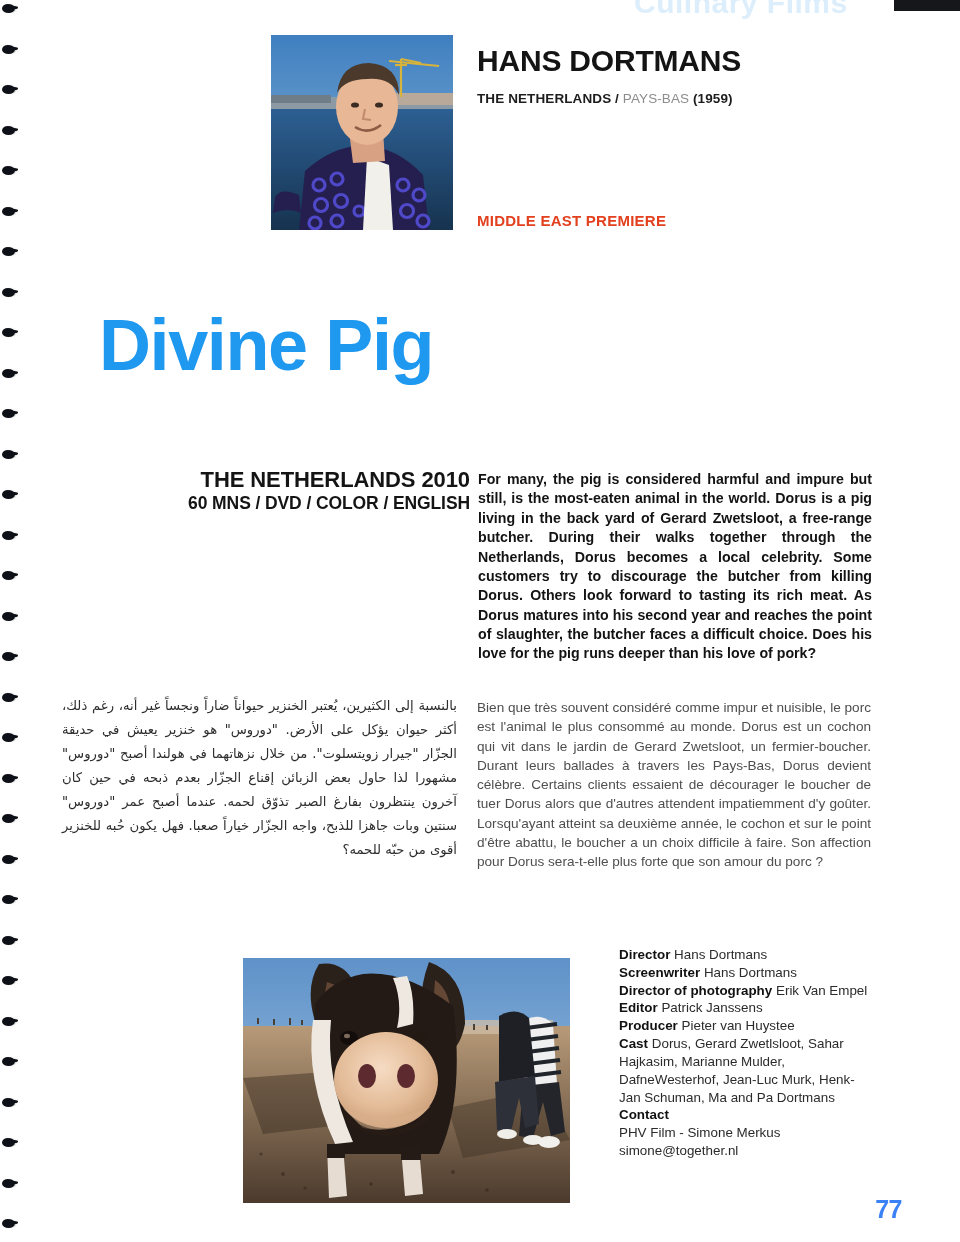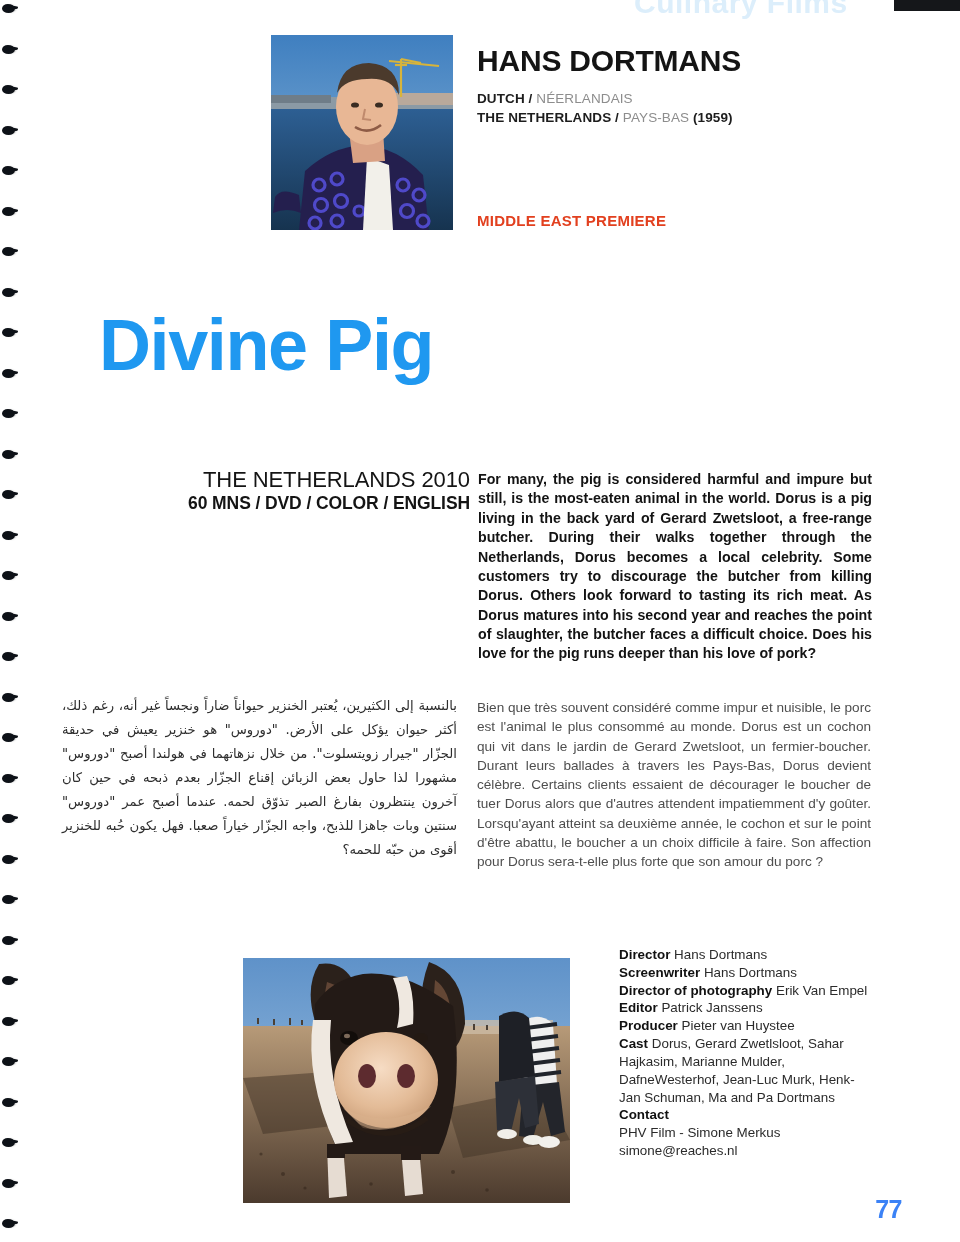--- a/index.html
+++ b/index.html
@@ -64,21 +64,21 @@
   #film-title{
     position:absolute;left:99px;top:309px;
     font-size:72px;font-weight:bold;color:#1f98f0;
     letter-spacing:-1.4px;line-height:1;text-align:center;
   }
 
   
   #spec-block{
     position:absolute;left:180px;top:468px;width:290px;text-align:right;
   }
-  #spec-country{font-size:22px;font-weight:normal;letter-spacing:-.1px;color:#141414;line-height:1.12;}
+  #spec-country{font-size:22px;font-weight:bold;letter-spacing:-.1px;color:#141414;line-height:1.12;}
   #spec-format{font-size:17.5px;font-weight:bold;letter-spacing:-.1px;color:#141414;line-height:1.15;}
 
   
   #synopsis-en{
     position:absolute;left:478px;top:470px;width:394px;
     font-size:14.2px;font-weight:bold;line-height:1.365;
     text-align:justify;color:#131313;
   }
 
   
@@ -208,24 +208,20 @@
     <path d="M84 92 Q97 100 110 90" stroke="#8e5b45" stroke-width="2.6" fill="none"></path>
     <path d="M94 74 L92 84 L100 85" stroke="#c08a6d" stroke-width="2" fill="none"></path>
 
     <path d="M28 160 Q10 152 4 162 L2 178 Q16 172 30 178 Z" fill="#241f4e"></path>
   </svg>
 </div>
 
 <div id="director-block">
   <div id="director-name">HANS DORTMANS</div>
   <div class="nat-line">
-    <span>DUTCH /</span>
-    <span class="alt">NÉERLANDAIS</span>
-  </div>
-  <div class="nat-line">
     <span>THE NETHERLANDS /</span>
     <span class="alt">PAYS-BAS</span>
     <span class="yr">(1959)</span>
   </div>
 </div>
 
 <div id="premiere">MIDDLE EAST PREMIERE</div>
 
 <div id="film-title">Divine Pig</div>
 
@@ -349,16 +345,16 @@
     <span>Pieter van Huystee</span>
   </div>
   <div class="credit-row">
     <span class="role">Cast</span>
     <span>Dorus, Gerard Zwetlsloot, Sahar Hajkasim, Marianne Mulder, DafneWesterhof, Jean-Luc Murk, Henk-Jan Schuman, Ma and Pa Dortmans</span>
   </div>
   <div class="credit-row">
     <span class="role">Contact</span>
   </div>
   <div class="credit-row">PHV Film - Simone Merkus</div>
-  <div class="credit-row">simone@reaches.nl</div>
+  <div class="credit-row">simone@together.nl</div>
 </div>
 
 <div id="page-number">77</div>
 
 </body></html>

